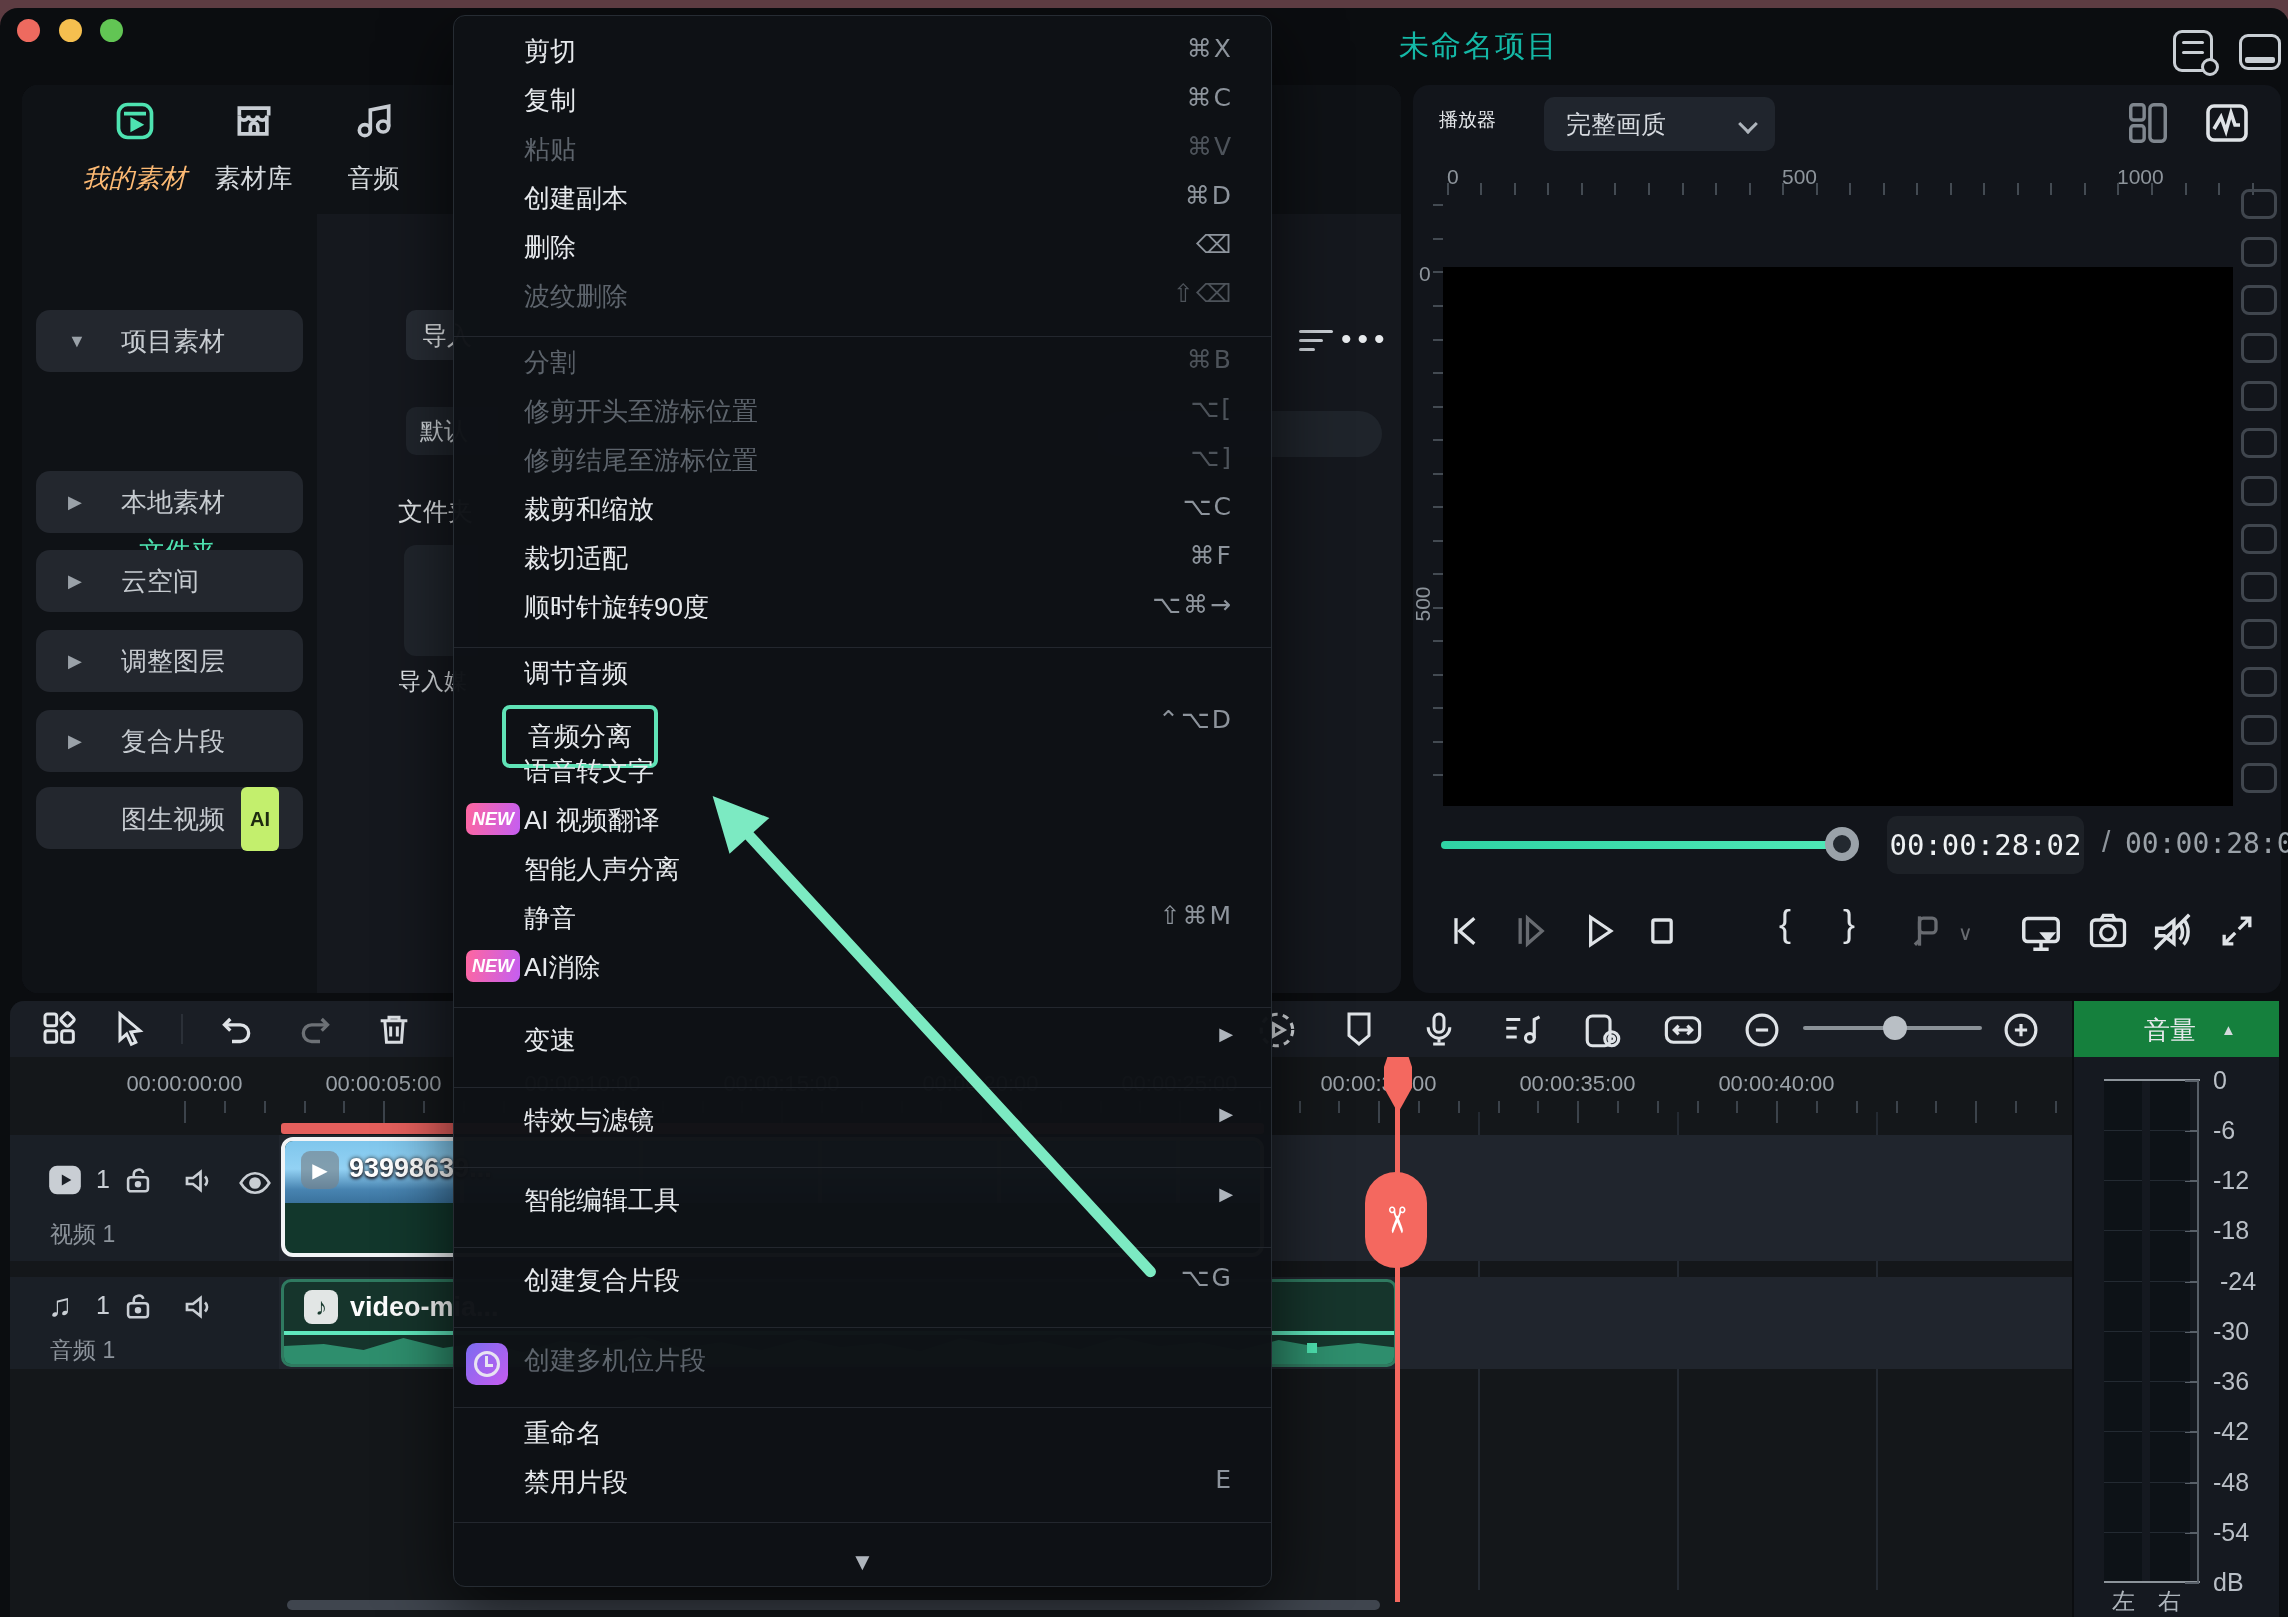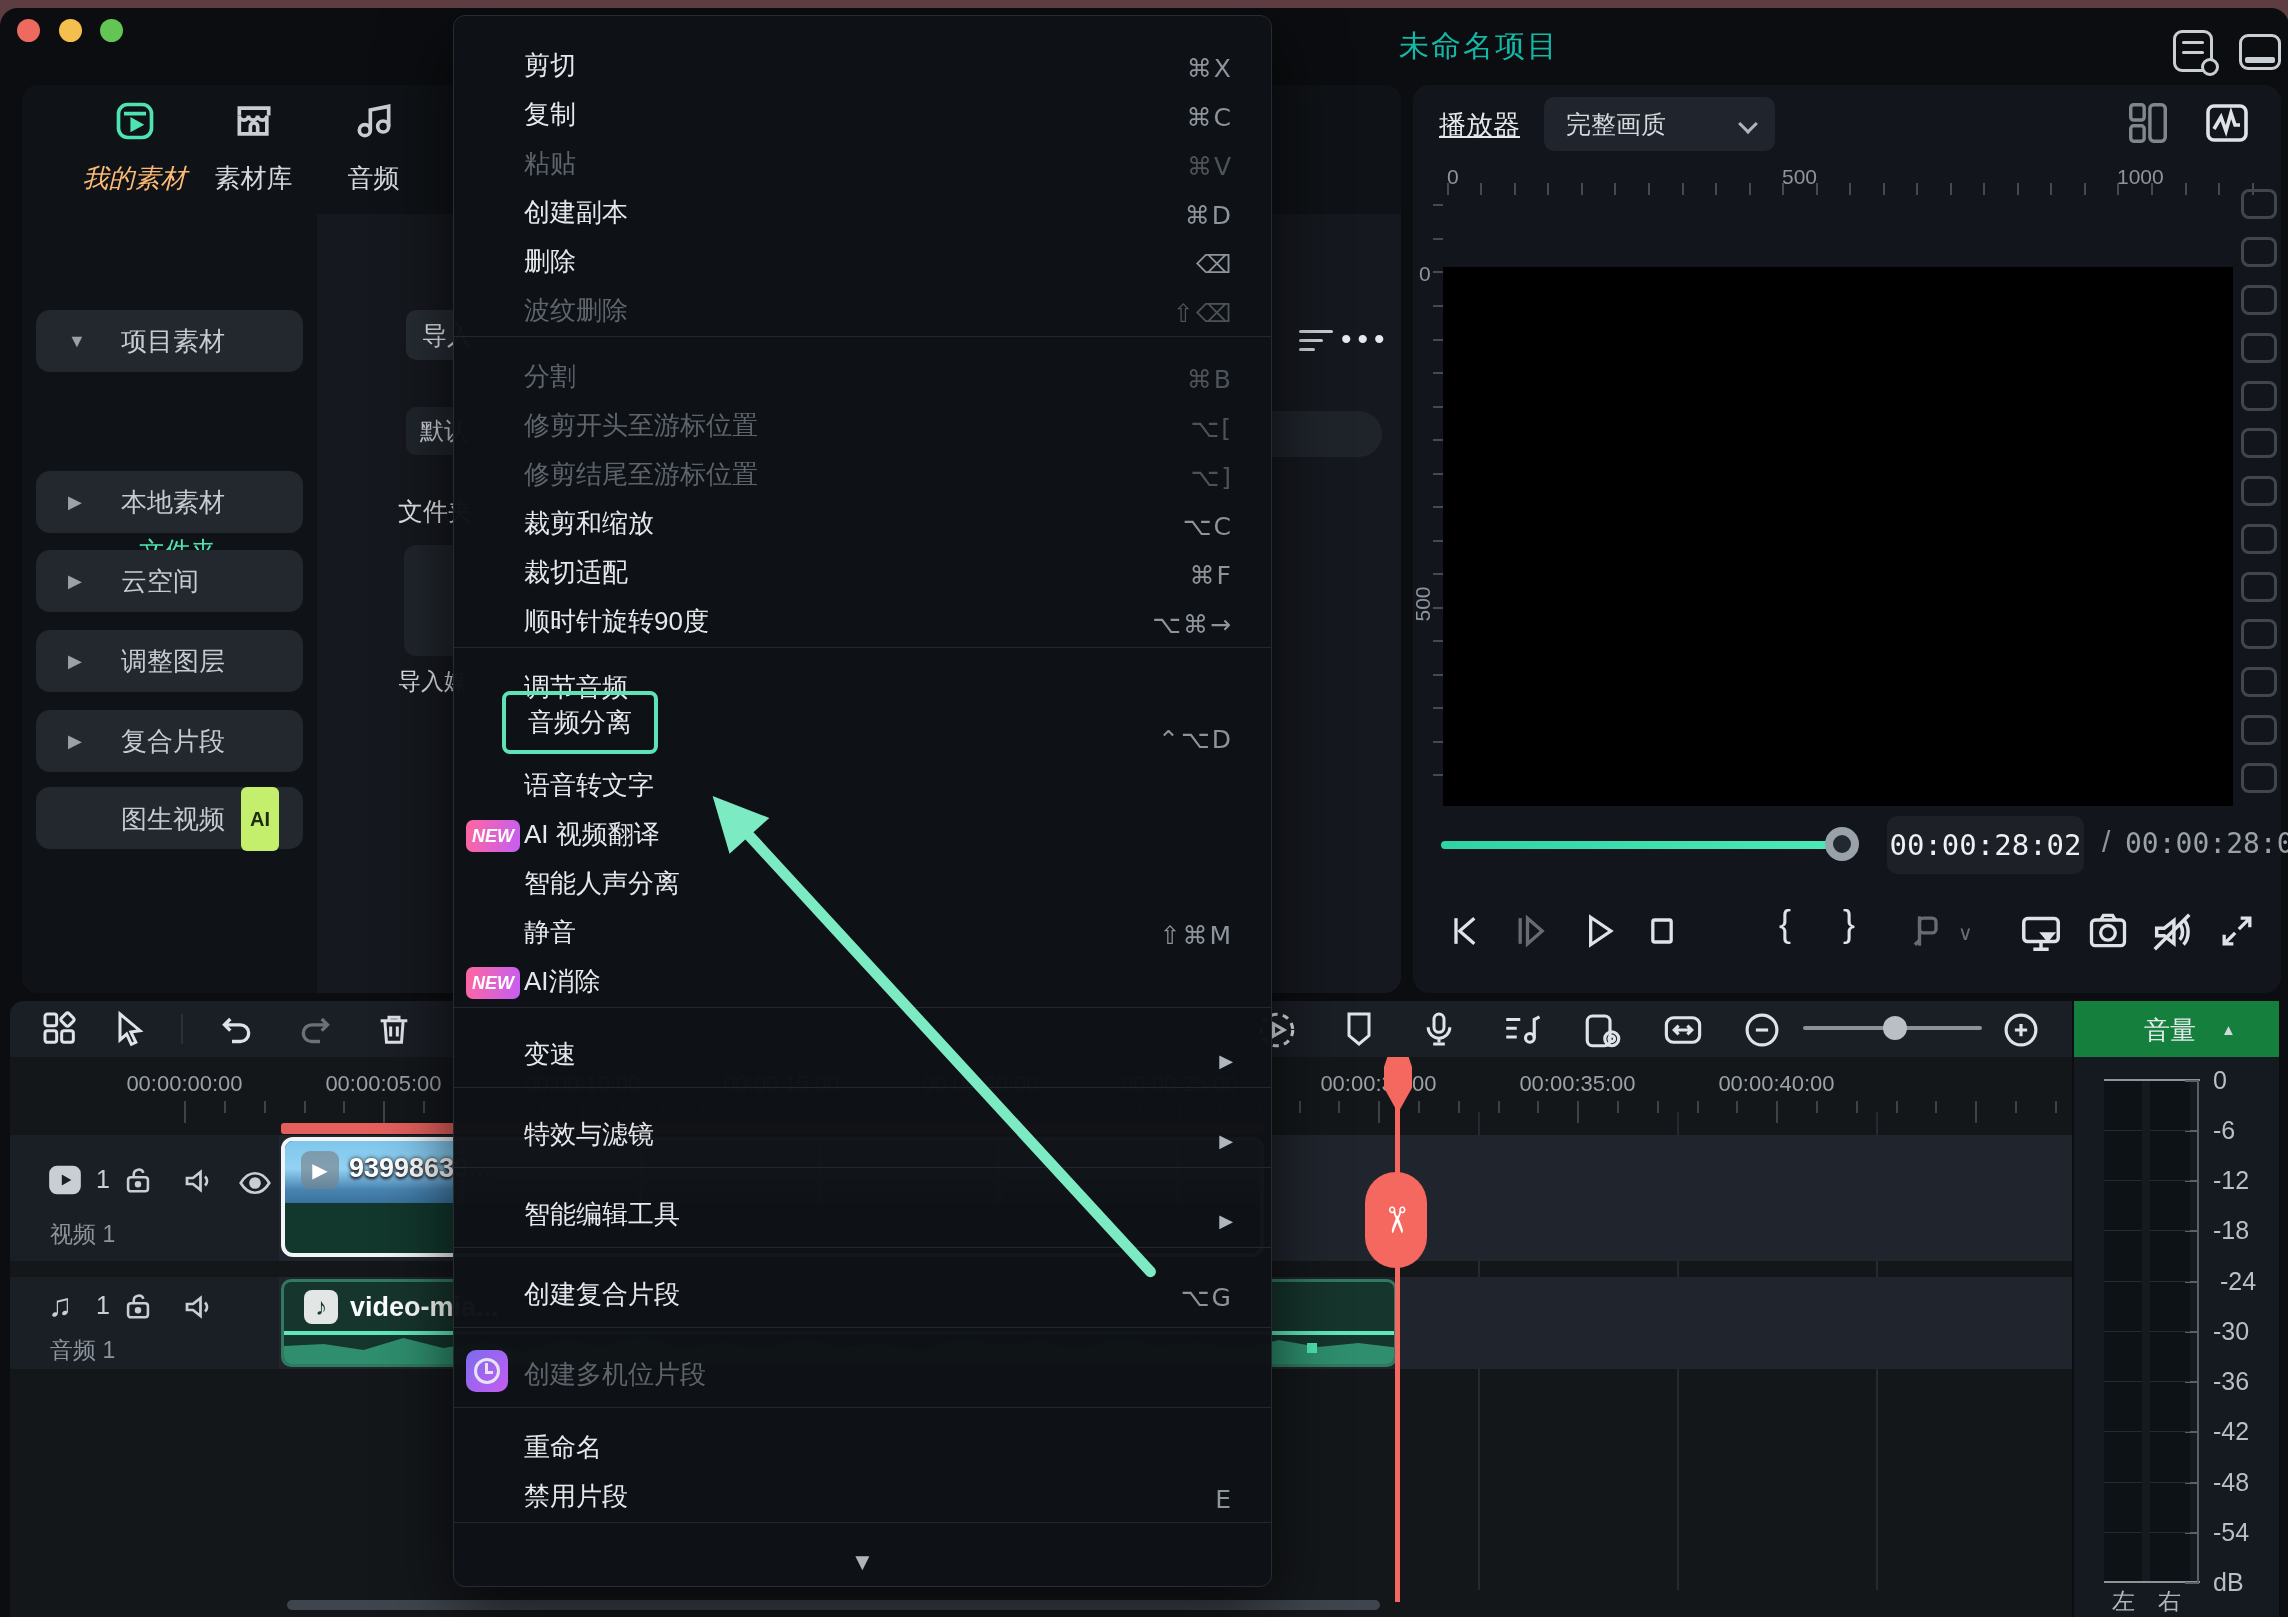--- a/index.html
+++ b/index.html
@@ -37,21 +37,21 @@
   .section-label { position:absolute; left:376px; top:410px; font-size:25px; color:#e3e6e9; }
   .folder-tile { position:absolute; left:382px; top:460px; width:74px; height:111px; background:#20252c; border-radius:12px 0 0 12px; }
   .tile-caption { position:absolute; left:376px; top:581px; font-size:23px; color:#dfe3e7; }
   .sort-icon { position:absolute; left:1277px; top:239px; width:34px; cursor:pointer; }
   .sort-icon .l { height:3px; background:#c9ced4; margin:6px 0; border-radius:2px; }
   .more-dots { position:absolute; left:1319px; top:237px; color:#e6e9ec; font-size:30px; letter-spacing:6px; cursor:pointer; }
   .search-f { position:absolute; left:1075px; top:326px; width:285px; height:46px; background:#1f242b; border-radius:23px; }
 
   
   .panel-player { position:absolute; left:1413px; top:85px; width:868px; height:908px; background:#12151b; border-radius:16px; }
-  .pl-label { position:absolute; left:26px; top:22px; font-size:27px; color:#e6e9ec;text-decoration:underline; }
+  .pl-label { position:absolute; left:26px; top:22px; font-size:19px; color:#e6e9ec; }
   .quality-dd { position:absolute; left:131px; top:12px; width:231px; height:54px; background:#20252d; border-radius:10px; color:#d6dadf; font-size:25px; line-height:54px; padding-left:22px; cursor:pointer; }
   .quality-dd .chev { position:absolute; right:20px; top:20px; width:14px; height:14px; border-left:3px solid #aeb5bc; border-bottom:3px solid #aeb5bc; transform:rotate(-45deg); }
   .ph-icon { position:absolute; top:14px; cursor:pointer; }
   .ruler-h { position:absolute; left:0px; top:62px; width:868px; height:50px; }
   .ruler-h .num { position:absolute; top:18px; font-size:21px; color:#8d949b; }
   .ruler-v .num { position:absolute; font-size:21px; color:#8d949b; }
   .preview { position:absolute; left:30px; top:182px; width:790px; height:539px; background:#000; }
   .strip-sq { position:absolute; left:828px; width:36px; height:30px; border:3px solid #40464e; border-radius:8px; }
   .seek { position:absolute; left:28px; top:756px; width:396px; height:8px; border-radius:4px; background:linear-gradient(90deg,#2fd3a4,#4ee8b6); }
   .seek-knob { position:absolute; left:412px; top:742px; width:34px; height:34px; border-radius:50%; background:#232930; border:8px solid #9aa2a9; cursor:pointer; }
@@ -105,21 +105,21 @@
   .vu-axis { position:absolute; left:123px; top:79px; width:2px; height:504px; background:#596069; }
   .vu-lab { position:absolute; left:139px; font-size:25px; color:#b9bfc6; }
   .vu-ch { position:absolute; top:585px; font-size:23px; color:#aeb5bc; }
   .vu-seg { position:absolute; height:1px; background:#232a32; }
 
   
   .cmenu { position:absolute; left:453px; top:15px; width:819px; height:1572px; background:rgba(14,17,21,.98); border:1px solid #262c33; border-radius:12px; box-shadow:0 24px 70px rgba(0,0,0,.65); padding:10px 0 6px; display:flex; flex-direction:column; }
   .cgroup { padding:8px 0; border-bottom:1px solid #23272e; }
   .cgroup:last-of-type { border-bottom:none; }
   .cgroup.roomy { padding:15px 0; }
-  .mi { position:relative; height:49px; display:flex; align-items:flex-end; padding:0 38px 0 70px; font-size:26px; color:#e6e9ec; cursor:pointer; }
+  .mi { position:relative; height:49px; display:flex; align-items:flex-start; padding:0 38px 0 70px; font-size:26px; color:#e6e9ec; cursor:pointer; }
   .mi.disabled { color:#5d646c; cursor:default; }
   .mi .sc { margin-left:auto; font-size:25px; color:#8d949c; letter-spacing:2px; font-family:"DejaVu Sans",sans-serif; }
   .mi.disabled .sc { color:#4d535a; }
   .mi .sub { margin-left:auto; font-size:18px; color:#aeb5bc; }
   .mi .new-badge { position:absolute; left:12px; width:54px; height:32px; background:linear-gradient(100deg,#ff679f,#c45ef2); border-radius:7px; color:#fff; font-size:18px; font-weight:bold; font-style:italic; text-align:center; line-height:32px; }
   .mi .clock-ic { position:absolute; left:12px; width:42px; height:42px; border-radius:10px; background:linear-gradient(135deg,#7b6cf0,#c65cf0); }
   .mi .clock-ic i { position:absolute; left:8px; top:8px; width:26px; height:26px; border:3px solid #e8e3f2; border-radius:50%; }
   .mi .clock-ic b { position:absolute; left:19px; top:13px; width:3px; height:10px; background:#e8e3f2; }
   .mi .clock-ic u { position:absolute; left:19px; top:21px; width:8px; height:3px; background:#e8e3f2; }
   .hl { border:4px solid #5fe3b6; border-radius:8px; padding:10px 22px; margin-left:-22px; }

